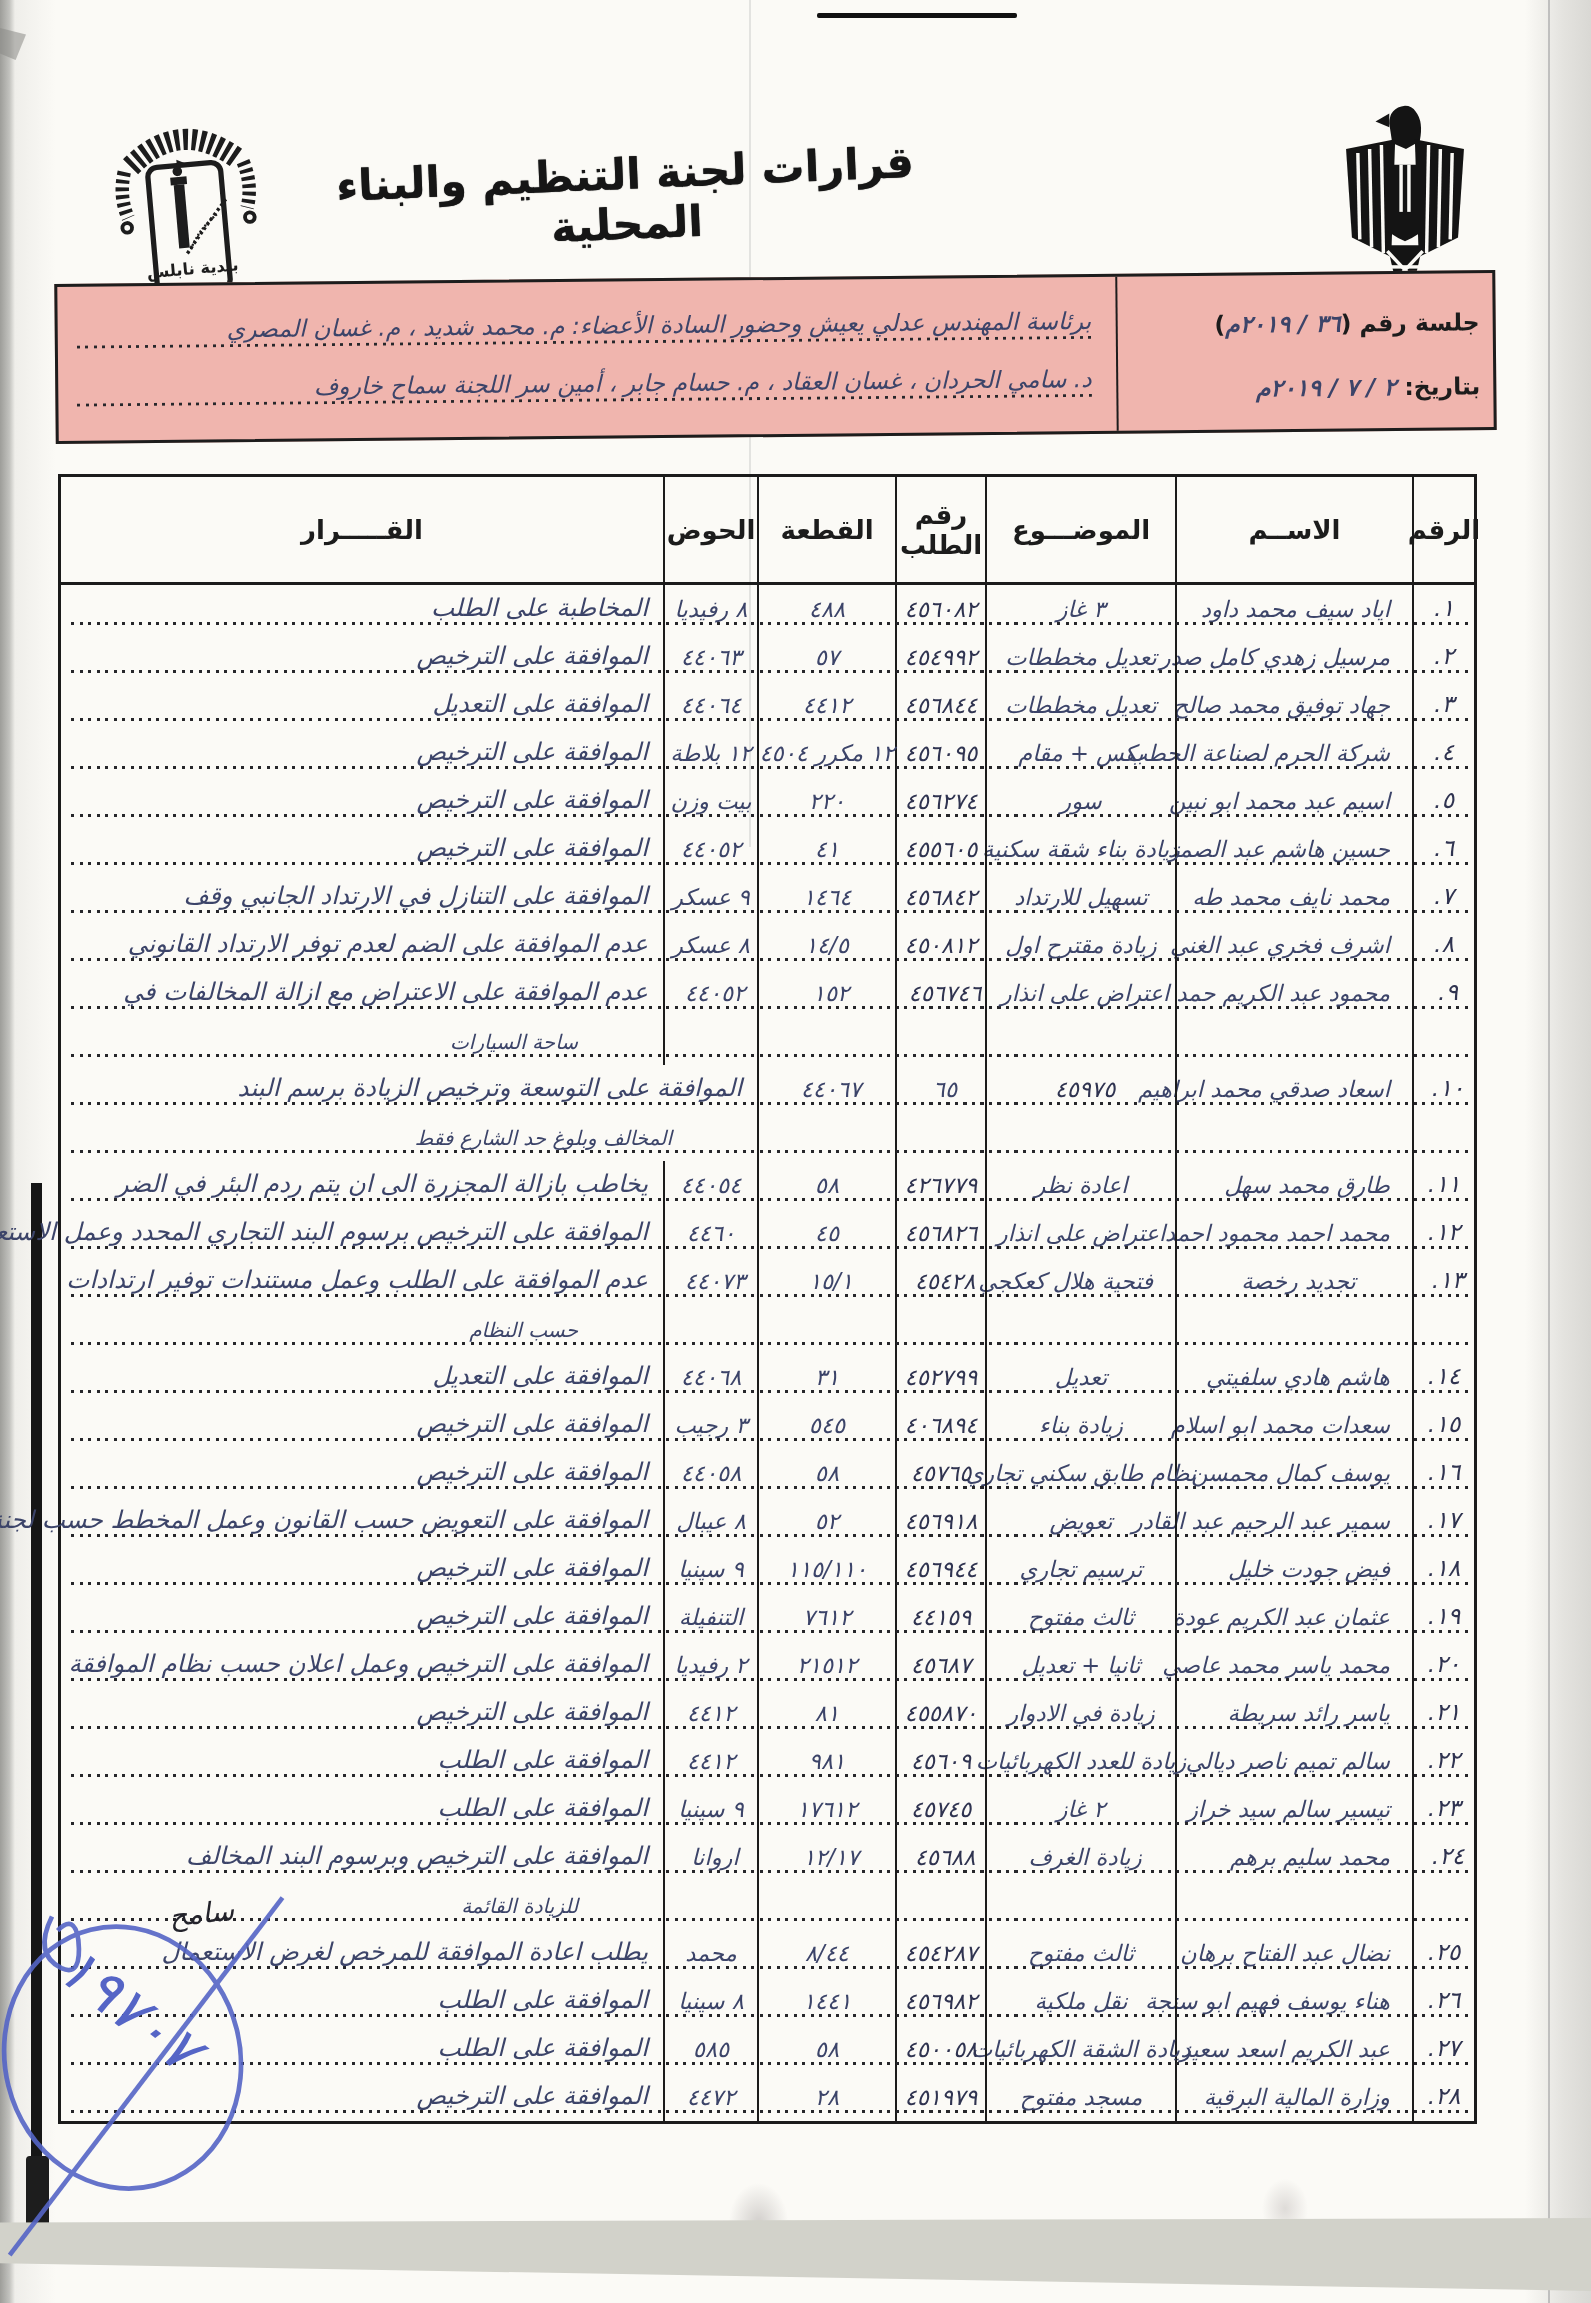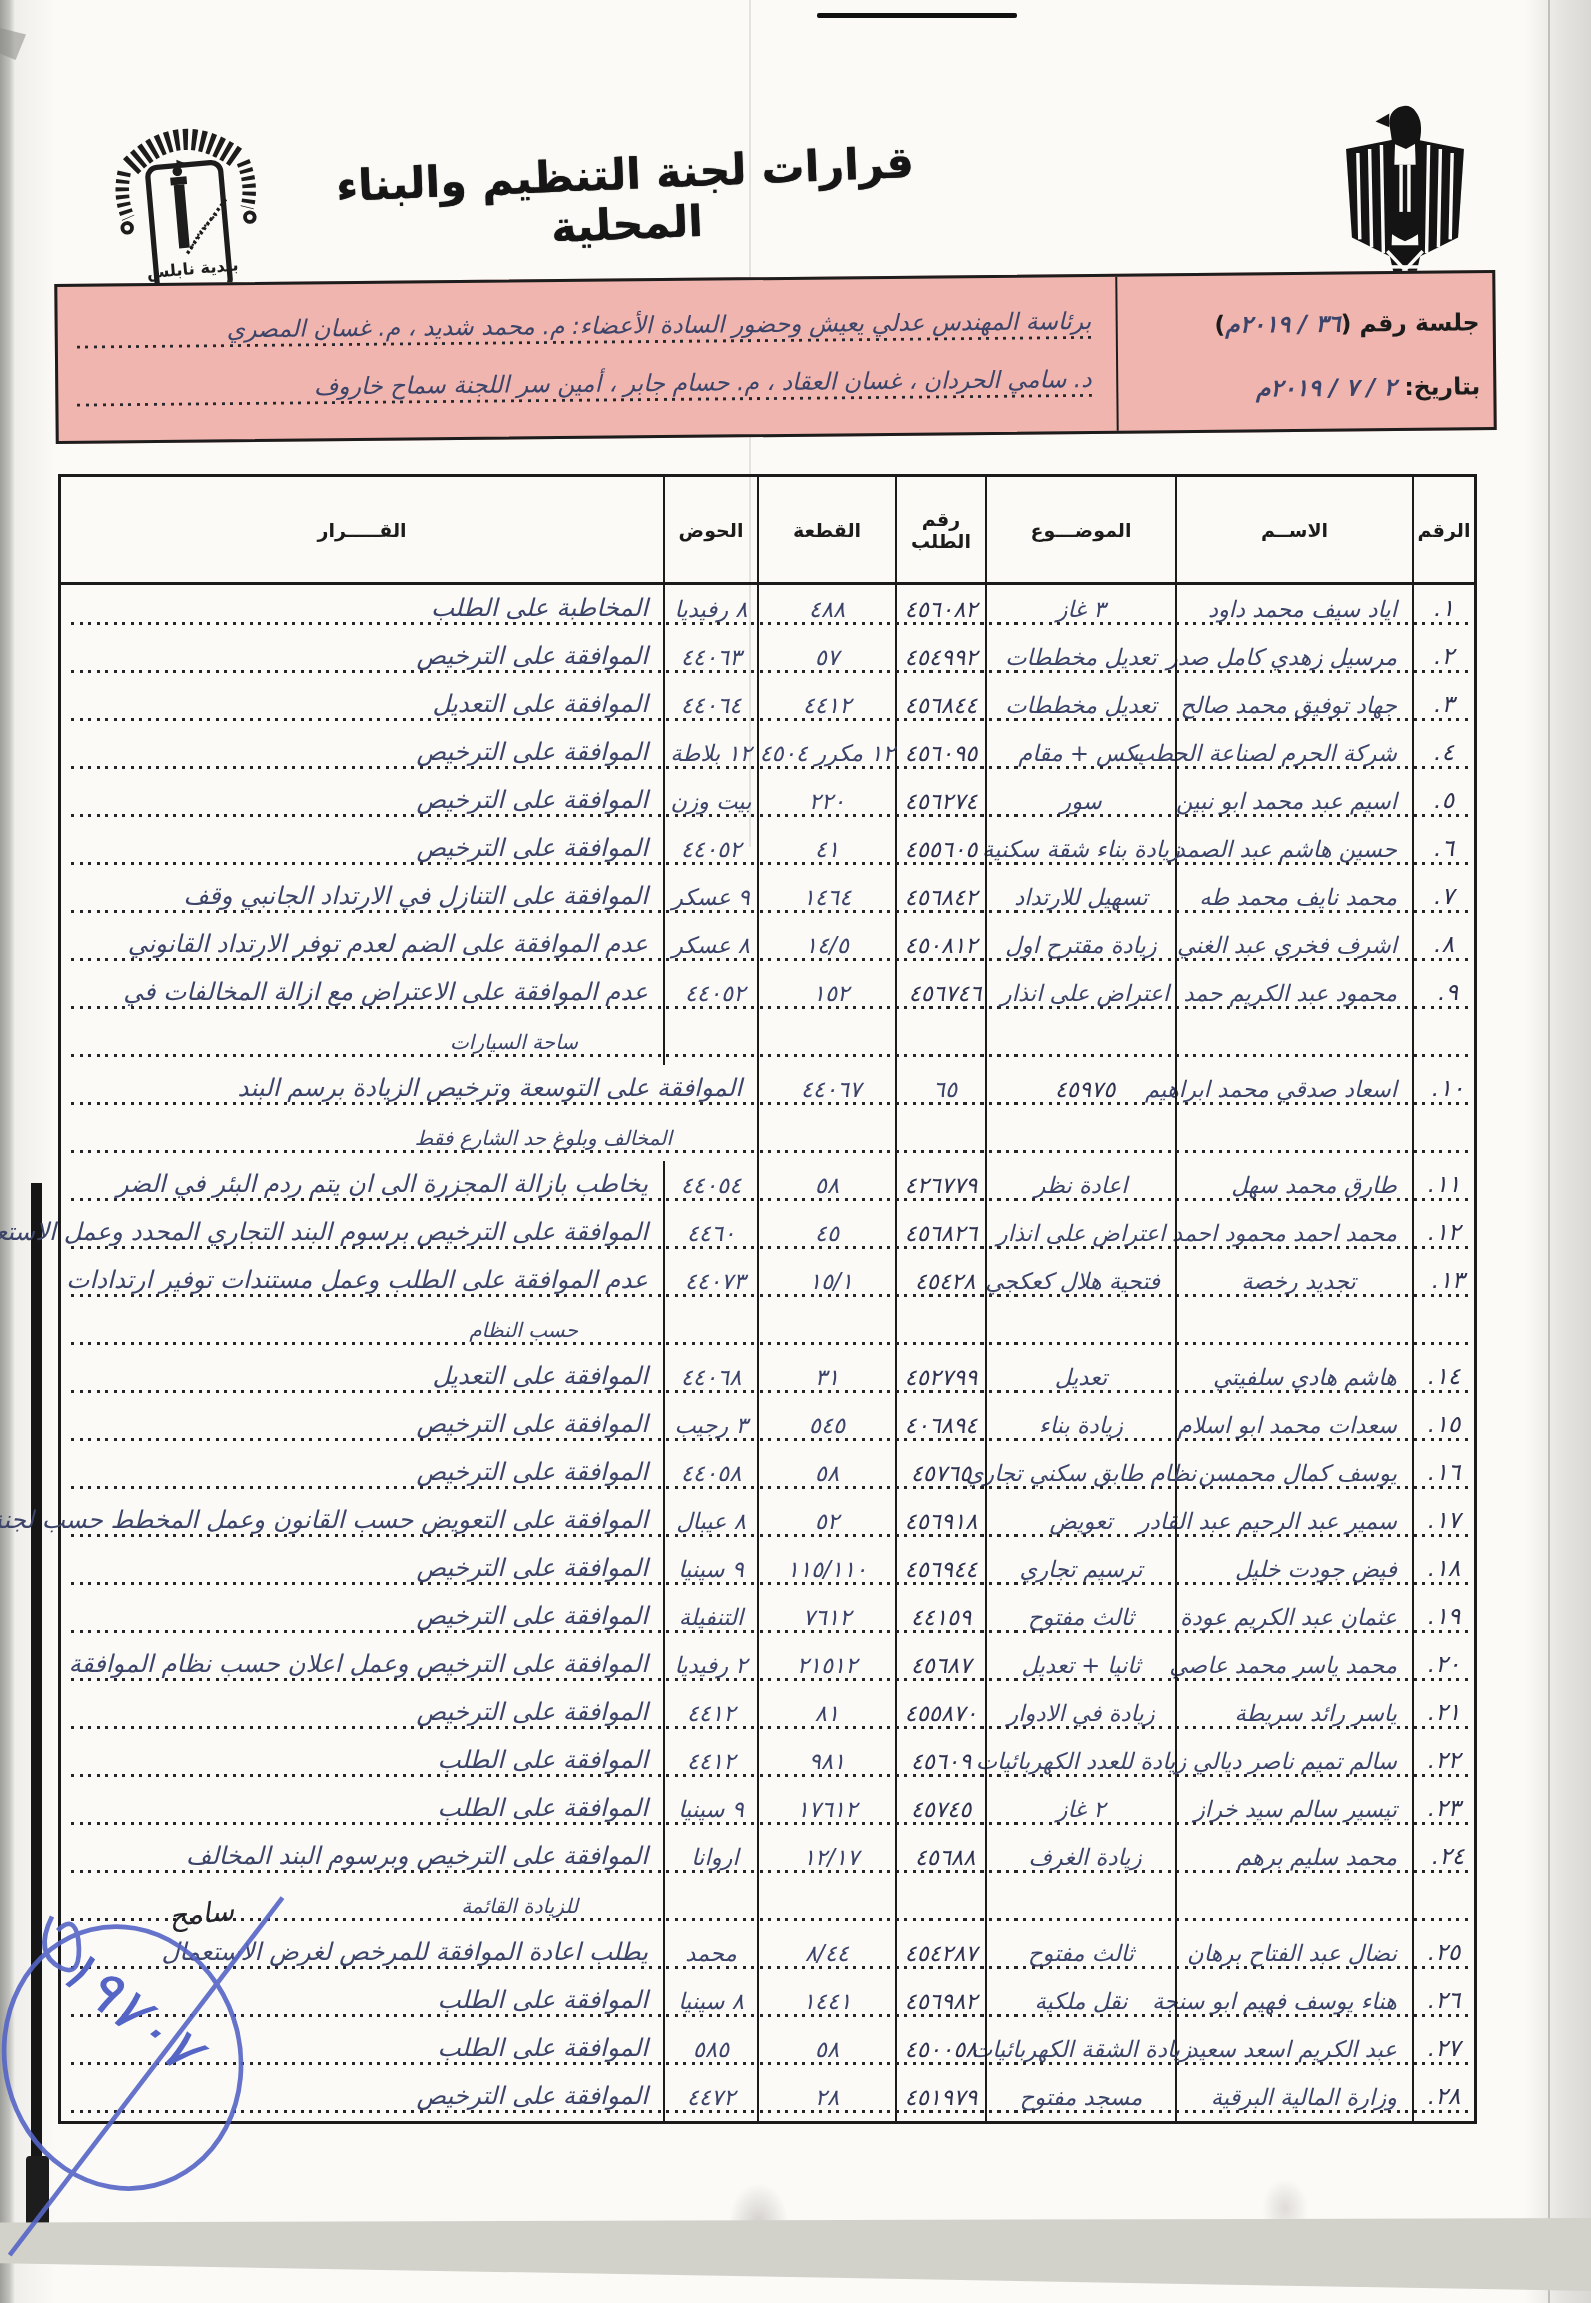--- a/index.html
+++ b/index.html
@@ -37,33 +37,33 @@
                 padding-bottom:5.6px;font-size:23.5px;white-space:nowrap;overflow:visible;}
 
   .hw{font-style:italic;color:#3c4469;font-family:"DejaVu Sans",sans-serif;}
   .hw-dark{font-style:italic;color:#2f3350;}
 
   
   .dtable{position:absolute;top:474px;left:58px;width:1413px;border:3.8px solid #1b1b1b;direction:rtl;background:transparent;}
   .thead{display:grid;grid-template-columns:60px 237px 190px 90px 138px 94px 1fr;
          border-bottom:3.8px solid #1b1b1b;min-height:105px;}
   .hcell{display:flex;align-items:center;justify-content:center;text-align:center;
-         font-weight:bold;font-size:19px;padding:3.8px;border-inline-start:2.4px solid #1b1b1b;}
+         font-weight:bold;font-size:26px;padding:3.8px;border-inline-start:2.4px solid #1b1b1b;}
   .hcell:first-child{border-inline-start:none;}
   .trow{display:grid;grid-template-columns:60px 237px 190px 90px 138px 94px 1fr;position:relative;min-height:48px;}
   .trow.tall{min-height:96px;}
   .trow::after{content:"";position:absolute;left:5.6px;right:5.6px;bottom:8.5px;height:2.8px;
          background-image:repeating-linear-gradient(to left,#26262a 0 3px,transparent 3px 8.5px);}
   .trow.tall::before{content:"";position:absolute;left:5.6px;right:5.6px;bottom:56px;height:2.8px;
          background-image:repeating-linear-gradient(to left,#26262a 0 3px,transparent 3px 8.5px);}
   .c{display:flex;align-items:flex-end;justify-content:center;padding:1.9px 3.8px 11.3px 3.8px;
      border-inline-start:2.4px solid #1b1b1b;font-size:22.6px;overflow:visible;position:relative;}
   .c:first-child{border-inline-start:none;}
   .trow.tall .c{padding-bottom:59px;margin-left:8px;}
-  .c.name{justify-content:flex-start;padding-right:15px;}
+  .c.name{justify-content:flex-start;padding-right:22px;}
   .c.dec{justify-content:flex-start;padding-right:15px;font-size:24.5px;}
   .dec2{position:absolute;bottom:11.3px;right:85px;font-size:20px;white-space:nowrap;}
   .num{font-size:23.5px;color:#2f3350;font-style:italic;}
   .hwcell{white-space:nowrap;}
 
   
   .bluepen{top:1860px;left:0px;width:311px;height:414px;}
   .blue-num{position:absolute;top:1973px;left:49px;font-size:60px;color:#5565c6;
             transform:rotate(38deg);font-style:italic;letter-spacing:3.8px;white-space:nowrap;}
   .black-scribble{position:absolute;top:1897px;left:169px;font-size:28px;color:#23232b;font-style:italic;transform:rotate(-6deg);}

